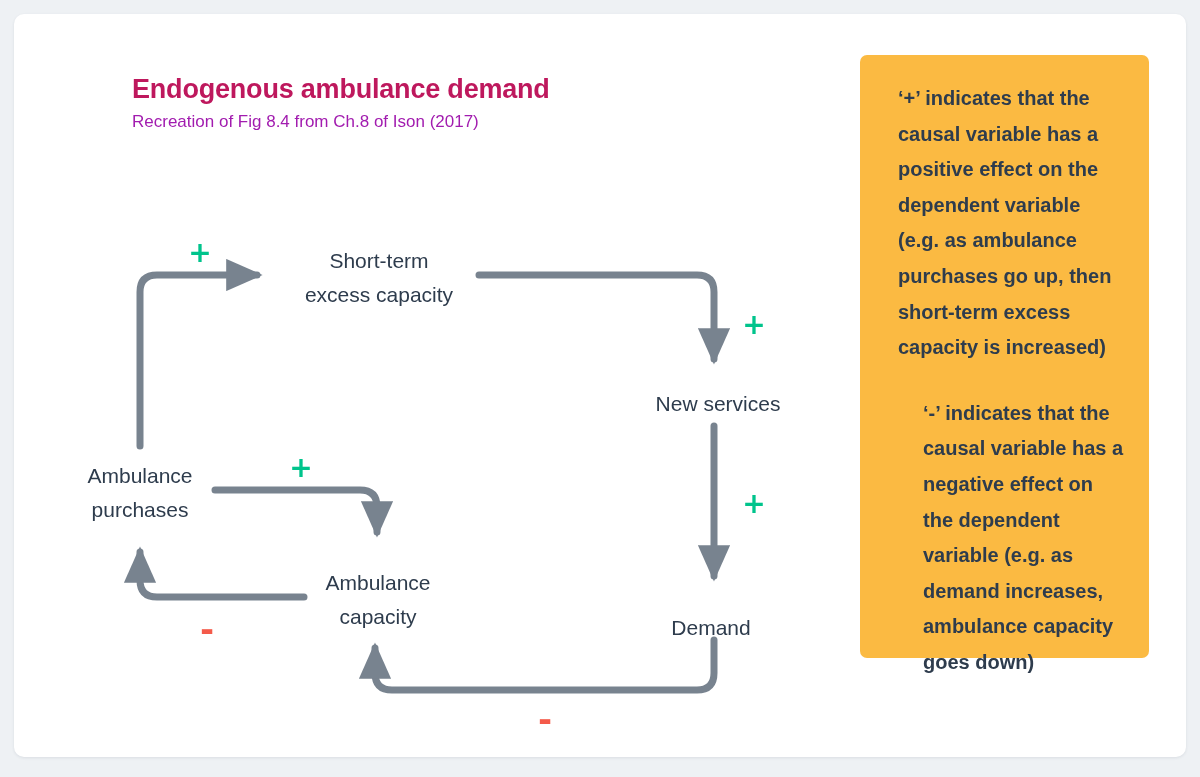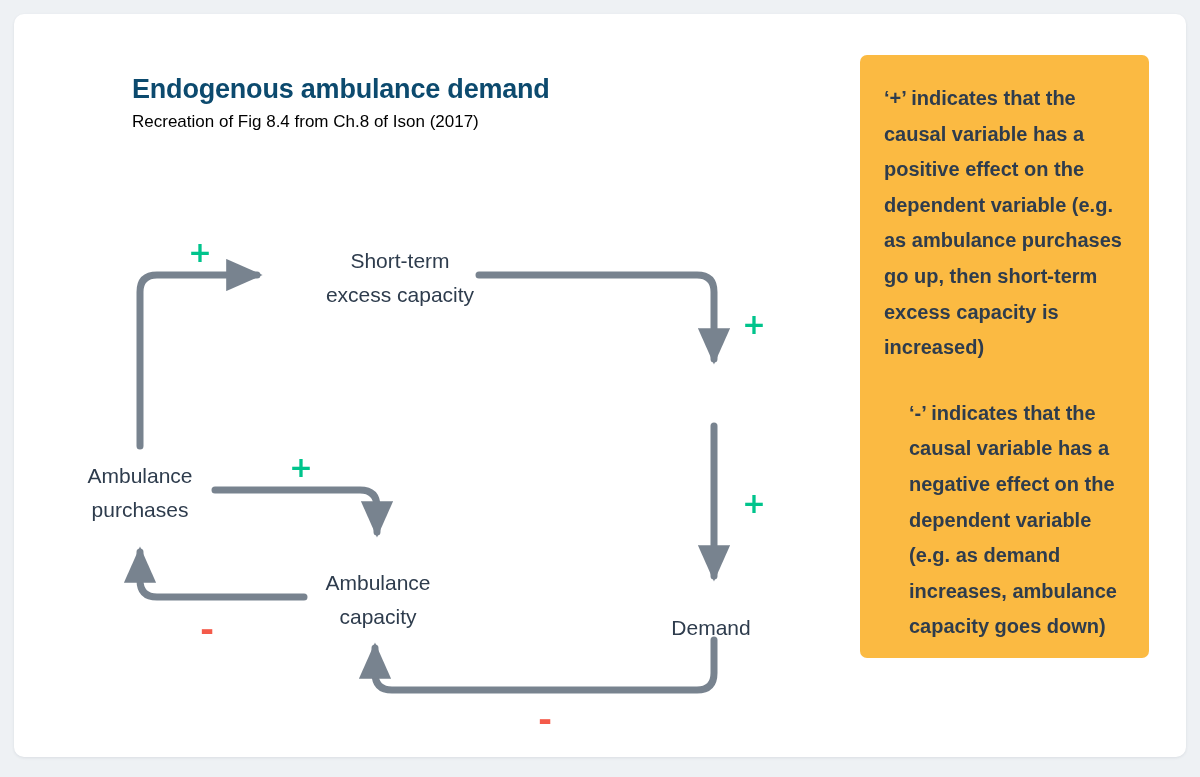--- a/index.html
+++ b/index.html
@@ -28,29 +28,29 @@
   
   #heading {
     position: absolute;
     left: 118px;
     top: 60px;
     width: 650px;
   }
   #title {
     font-size: 27px;
     font-weight: bold;
-    color: #0c4a6e;
+    color: #be185d;
     letter-spacing: -0.2px;
     margin: 0 0 7px 0;
     line-height: 1.15;
   }
   #subtitle {
     font-size: 17px;
     font-weight: normal;
-    color: #000000;
+    color: #a21caf;
     margin: 0;
     line-height: 1.2;
   }
   
   #diagram {
     position: absolute;
     left: 0;
     top: 0;
     width: 840px;
     height: 743px;
@@ -82,21 +82,21 @@
   
   #legend {
     position: absolute;
     left: 846px;
     top: 41px;
     width: 289px;
     height: 603px;
     background: #fbba42;
     border-radius: 7px;
     box-sizing: border-box;
-    padding: 26px 24px 26px 24px;
+    padding: 26px 24px 26px 38px;
   }
   #legend p {
     margin: 0;
     color: #2e3c4d;
     font-size: 20px;
     font-weight: bold;
     line-height: 1.78;
   }
   #legend p + p { margin-top: 30px; margin-left: 25px; }
 </style>
@@ -128,23 +128,24 @@
       <path d="M700,626 L700,659 Q700,676 683,676 L378,676 Q361,676 361,659 L361,634" fill="none" stroke="#78838f" stroke-width="7" stroke-linecap="round" marker-end="url(#arrowhead)"></path>
 
       <path d="M290,583 L143,583 Q126,583 126,566 L126,538" fill="none" stroke="#78838f" stroke-width="7" stroke-linecap="round" marker-end="url(#arrowhead)"></path>
 
       <path d="M201,476 L346,476 Q363,476 363,493 L363,518" fill="none" stroke="#78838f" stroke-width="7" stroke-linecap="round" marker-end="url(#arrowhead)"></path>
     </svg>
 
     <div class="node-label" style="left:126px; top:479px;">Ambulance
 purchases</div>
 
-    <div class="node-label" style="left:386px; top:264px;">Short-term
+    <div class="node-label" style="left:365px; top:264px;">Short-term
 excess capacity</div>
 
+    <div class="node-label" style="left:704px; top:390px;">New services</div>
 
     <div class="node-label" style="left:697px; top:604px;margin-top:10px;">Demand</div>
 
     <div class="node-label" style="left:364px; top:586px;">Ambulance
 capacity</div>
 
     <div class="sign plus" style="left:186px; top:239px;">+</div>
 
     <div class="sign plus" style="left:740px; top:311px;">+</div>
 

